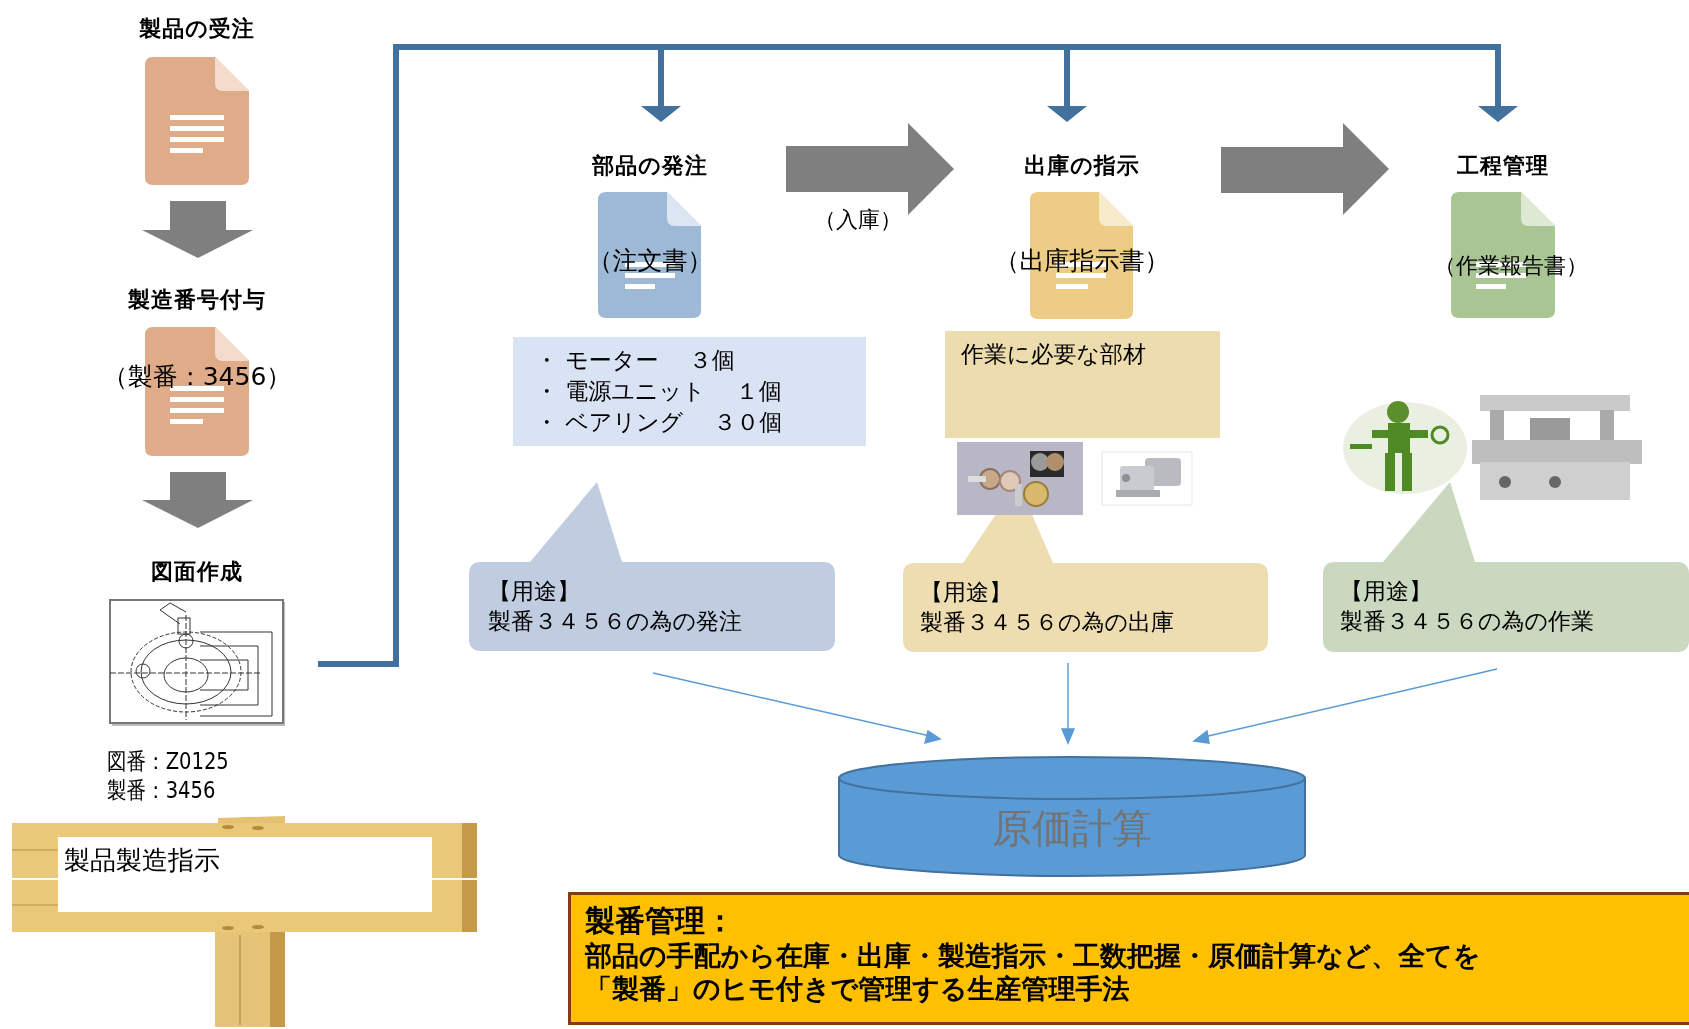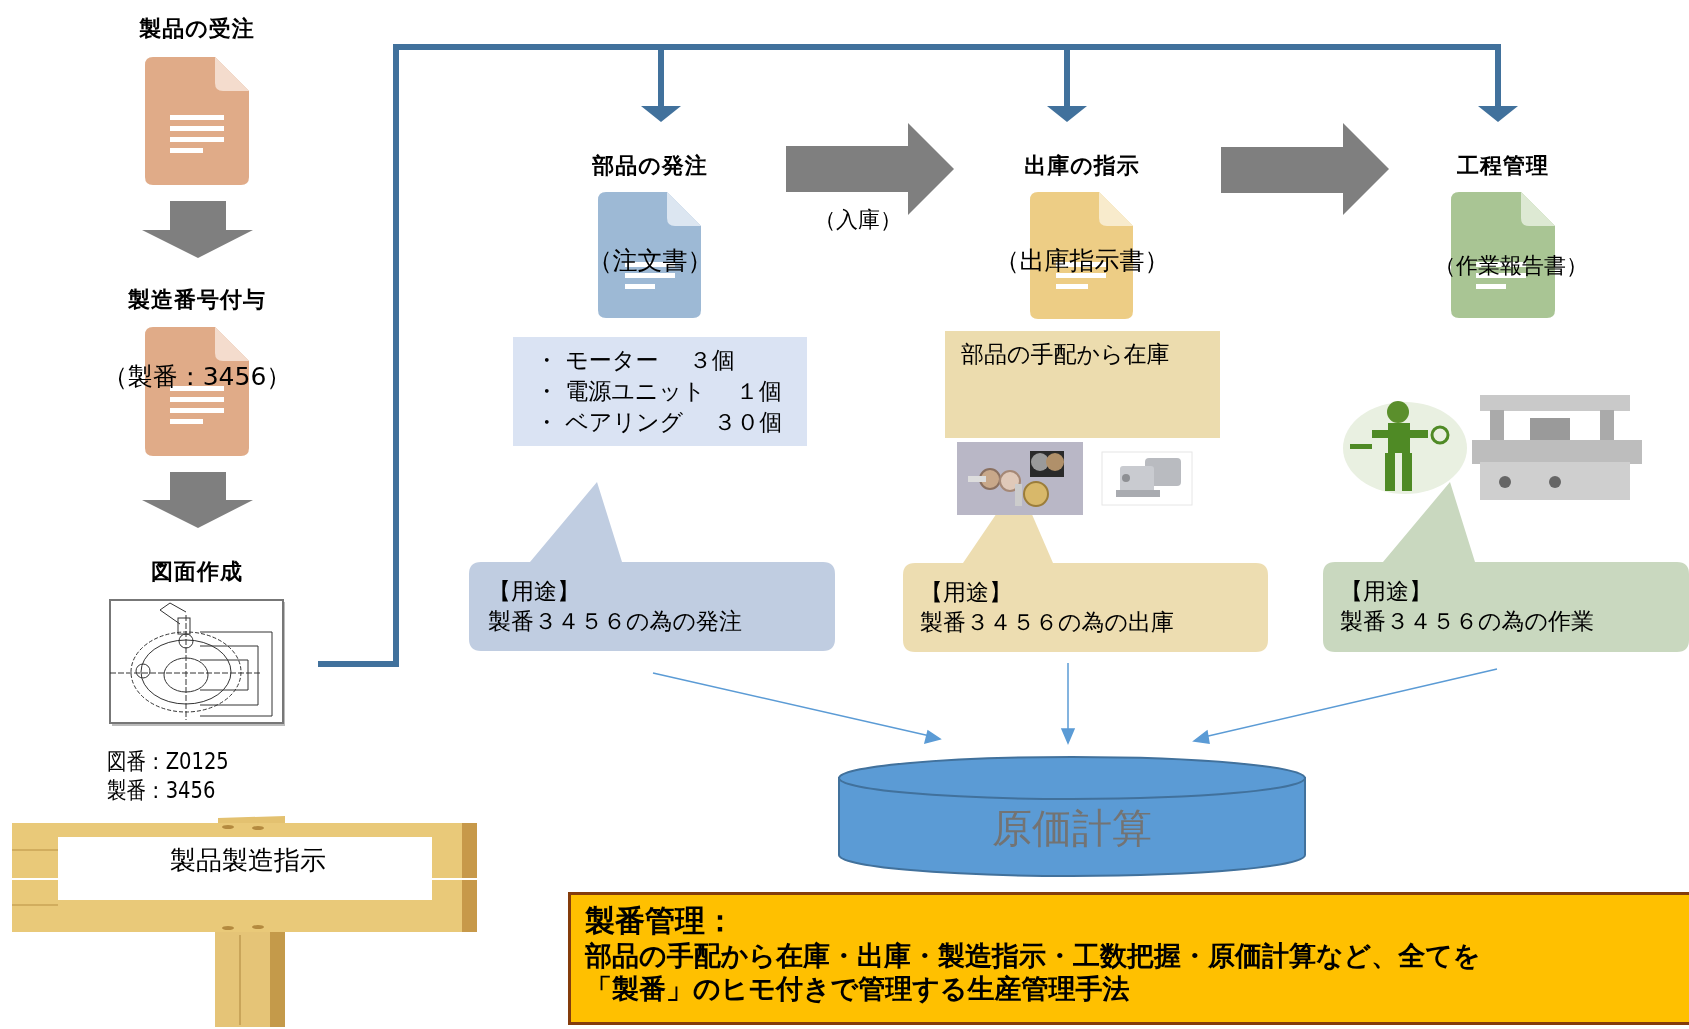--- a/index.html
+++ b/index.html
@@ -10,21 +10,21 @@
   .small{font-size:22px;margin-left:8px;}
   .box{position:absolute;box-sizing:border-box;font-size:23px;line-height:31px;}
   .list-box{background:#dae3f3;padding:8px 0 0 22px;}
   .list-box .row{white-space:pre;}
   .note-box{padding:8px 0 0 16px;}
   .callout-text{position:absolute;font-size:23px;line-height:30px;white-space:nowrap;}
   .cyl-label{position:absolute;color:#737373;font-size:40px;white-space:nowrap;transform:translate(-50%,-50%);}
   .summary{position:absolute;left:568px;top:892px;width:1160px;height:133px;box-sizing:border-box;background:#ffc000;border:3px solid #843c0c;padding:8px 0 0 14px;font-weight:bold;font-size:27px;line-height:33px;}
   .summary .h{font-size:30px;line-height:36px;}
   .drawing-nums{position:absolute;left:107px;top:747px;font-size:23px;line-height:29px;white-space:nowrap;transform:scaleX(0.85);transform-origin:left top;}
-  .sign-text{position:absolute;left:58px;top:837px;width:374px;height:63px;background:#fff;box-sizing:border-box;padding:6px 0 0 6px;font-size:26px;line-height:35px;white-space:pre;text-align:center;}
+  .sign-text{position:absolute;left:58px;top:837px;width:374px;height:75px;background:#fff;box-sizing:border-box;padding:6px 0 0 6px;font-size:26px;line-height:35px;white-space:pre;}
 </style>
 </head>
 <body>
 
 <svg class="layer" width="1689" height="1029">
 
   <g fill="none" stroke="#41719c" stroke-width="6">
     <polyline points="318,664 396,664 396,47 1498,47 1498,110"></polyline>
     <line x1="661" y1="47" x2="661" y2="110"></line>
     <line x1="1067" y1="47" x2="1067" y2="110"></line>
@@ -181,36 +181,36 @@
 <div class="doclabel" style="left:197px;top:360px;">（製番：3456）</div>
 <div class="title" style="left:197px;top:557px;">図面作成</div>
 <div class="drawing-nums">
   <div>図番：Z0125</div>
   <div>製番：3456</div>
 </div>
 <div class="sign-text"><div>製品製造指示</div></div>
 
 <div class="title" style="left:650px;top:151px;">部品の発注</div>
 <div class="doclabel" style="left:650px;top:244px;">（注文書）</div>
-<div class="box list-box" style="left:513px;top:337px;width:294px;height:109px;">
+<div class="box list-box" style="left:513px;top:337px;width:353px;height:109px;">
   <div class="row">・ <span>モーター</span>　 <span>３個</span></div>
   <div class="row">・ <span>電源ユニット</span>　 <span>１個</span></div>
   <div class="row">・ <span>ベアリング</span>　 <span>３０個</span></div>
 </div>
 <div class="callout-text" style="left:488px;top:576px;">
   <div>【用途】</div>
   <div>製番３４５６の為の発注</div>
 </div>
 
 <div class="doclabel small" style="left:850px;top:205px;">（入庫）</div>
 
 <div class="title" style="left:1082px;top:151px;">出庫の指示</div>
 <div class="doclabel" style="left:1082px;top:244px;">（出庫指示書）</div>
 <div class="box note-box" style="left:945px;top:331px;width:275px;height:107px;background:#ecdcae;">
-  <div>部品の手配から在庫</div>
+  <div>作業に必要な部材</div>
 </div>
 <div class="callout-text" style="left:920px;top:577px;">
   <div>【用途】</div>
   <div>製番３４５６の為の出庫</div>
 </div>
 
 <div class="title" style="left:1503px;top:151px;">工程管理</div>
 <div class="doclabel small" style="left:1503px;top:251px;">（作業報告書）</div>
 <div class="box note-box" style="left:1367px;top:327px;width:275px;height:106px;background:#c9d8bf;z-index:-1;">
   <div>２時間作業を実施</div>

